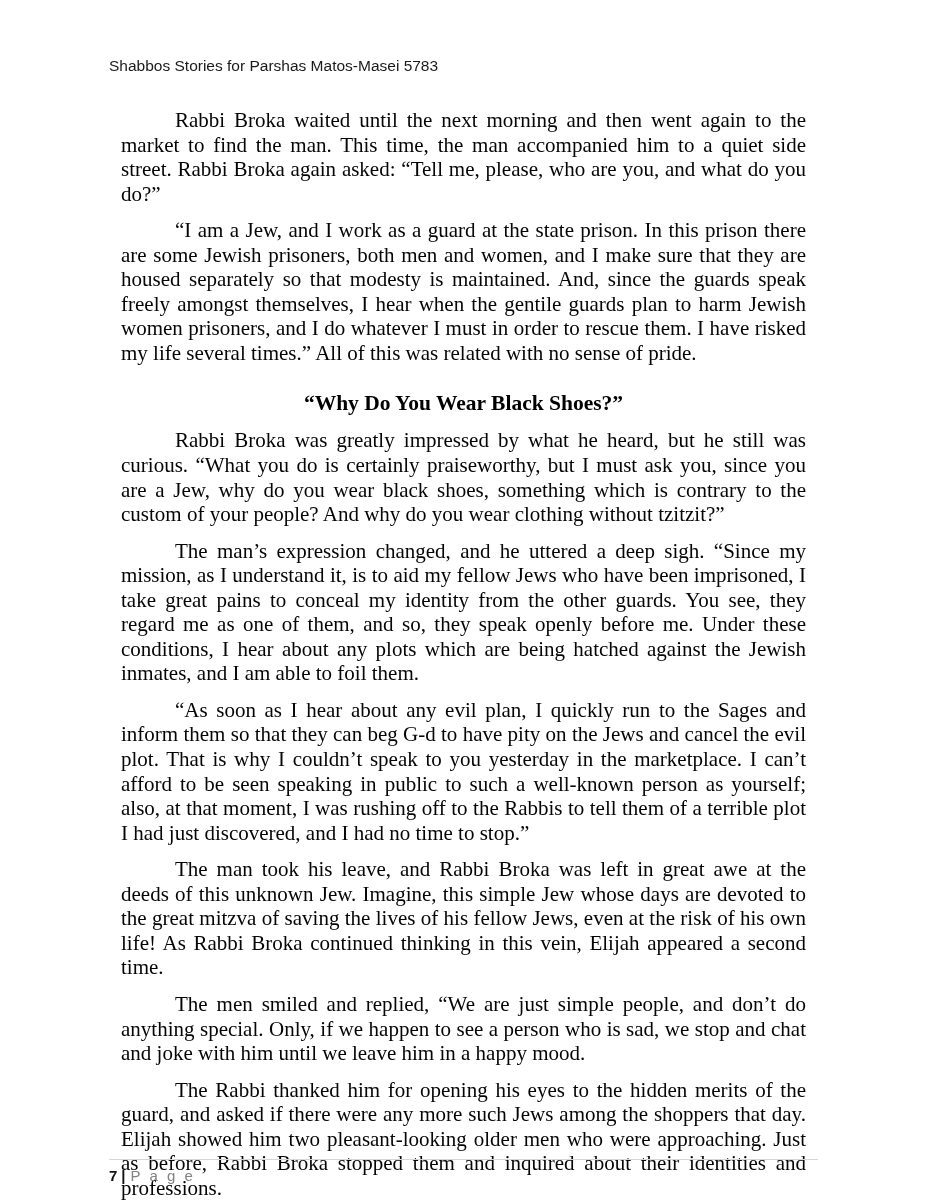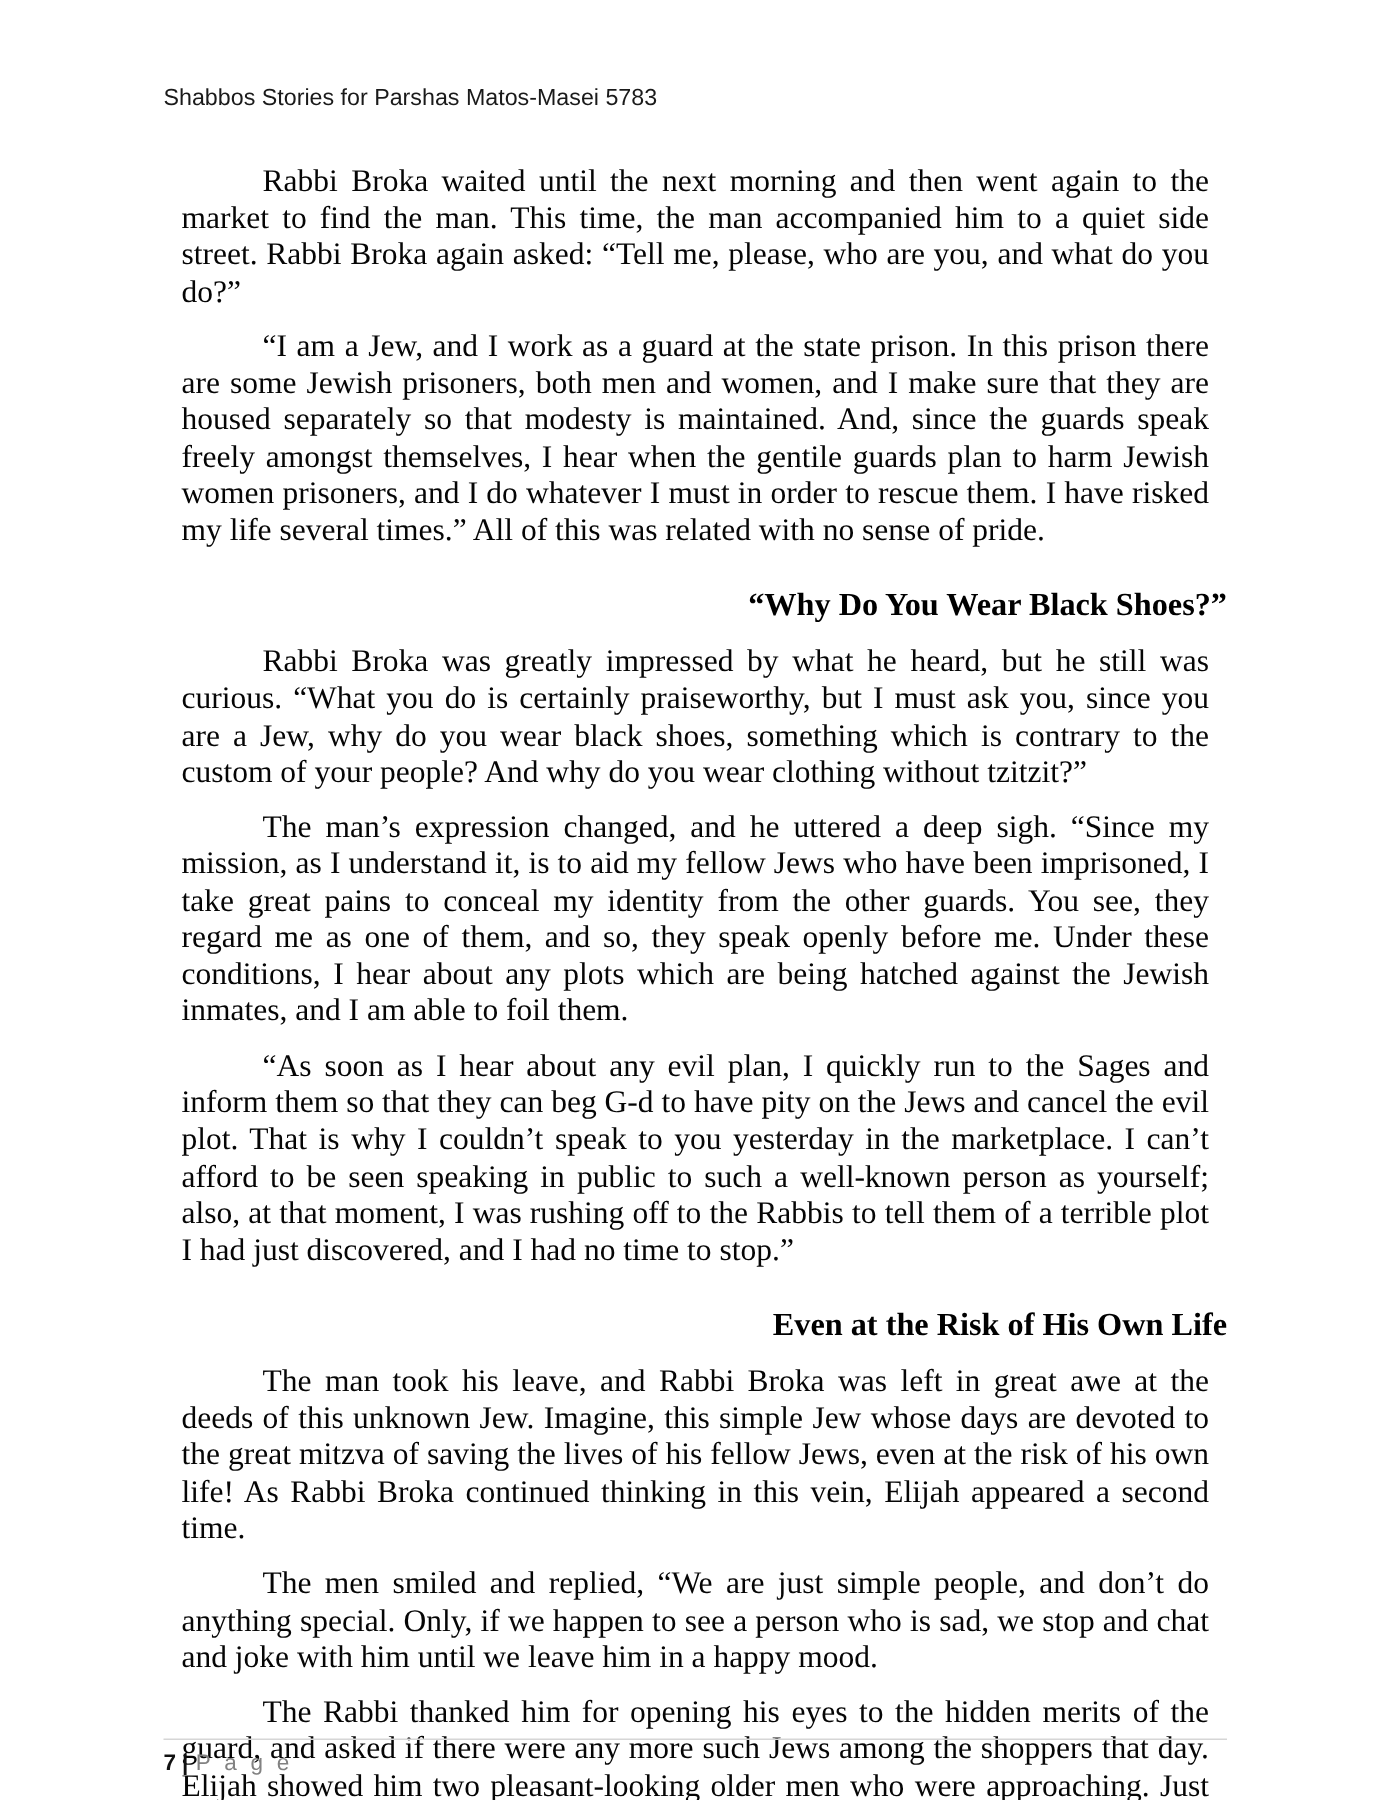--- a/index.html
+++ b/index.html
@@ -34,21 +34,21 @@
     font-size: 21px;
     line-height: 24.55px;
     text-align: justify;
     text-indent: 54px;
   }
   .doc-body h2.heading {
     margin: 26px 0 0 0;
     font-size: 21.5px;
     line-height: 25px;
     font-weight: bold;
-    text-align: right;
+    text-align: center;
     color: #000000;
   }
   .doc-footer {
     position: absolute;
     left: 109px;
     top: 1159px;
     width: 709px;
     border-top: 1.5px solid #d6d6d6;
     padding-top: 7px;
     font-family: "Liberation Sans", "DejaVu Sans", sans-serif;
@@ -77,21 +77,20 @@
 
   <div class="doc-header">Shabbos Stories for Parshas Matos-Masei 5783</div>
 
   <div class="doc-body" id="doc-body">
       <p class="paragraph">Rabbi Broka waited until the next morning and then went again to the market to find the man. This time, the man accompanied him to a quiet side street. Rabbi Broka again asked: “Tell me, please, who are you, and what do you do?”</p>
       <p class="paragraph">“I am a Jew, and I work as a guard at the state prison. In this prison there are some Jewish prisoners, both men and women, and I make sure that they are housed separately so that modesty is maintained. And, since the guards speak freely amongst themselves, I hear when the gentile guards plan to harm Jewish women prisoners, and I do whatever I must in order to rescue them. I have risked my life several times.” All of this was related with no sense of pride.</p>
       <h2 class="heading">“Why Do You Wear Black Shoes?”</h2>
       <p class="paragraph">Rabbi Broka was greatly impressed by what he heard, but he still was curious. “What you do is certainly praiseworthy, but I must ask you, since you are a Jew, why do you wear black shoes, something which is contrary to the custom of your people? And why do you wear clothing without tzitzit?”</p>
       <p class="paragraph">The man’s expression changed, and he uttered a deep sigh. “Since my mission, as I understand it, is to aid my fellow Jews who have been imprisoned, I take great pains to conceal my identity from the other guards. You see, they regard me as one of them, and so, they speak openly before me. Under these conditions, I hear about any plots which are being hatched against the Jewish inmates, and I am able to foil them.</p>
       <p class="paragraph">“As soon as I hear about any evil plan, I quickly run to the Sages and inform them so that they can beg G-d to have pity on the Jews and cancel the evil plot. That is why I couldn’t speak to you yesterday in the marketplace. I can’t afford to be seen speaking in public to such a well-known person as yourself; also, at that moment, I was rushing off to the Rabbis to tell them of a terrible plot I had just discovered, and I had no time to stop.”</p>
-      <h2 class="heading">Even at the Risk of His Own Life</h2>
       <p class="paragraph">The man took his leave, and Rabbi Broka was left in great awe at the deeds of this unknown Jew. Imagine, this simple Jew whose days are devoted to the great mitzva of saving the lives of his fellow Jews, even at the risk of his own life! As Rabbi Broka continued thinking in this vein, Elijah appeared a second time.</p>
       <p class="paragraph">The men smiled and replied, “We are just simple people, and don’t do anything special. Only, if we happen to see a person who is sad, we stop and chat and joke with him until we leave him in a happy mood.</p>
       <p class="paragraph">The Rabbi thanked him for opening his eyes to the hidden merits of the guard, and asked if there were any more such Jews among the shoppers that day. Elijah showed him two pleasant-looking older men who were approaching. Just as before, Rabbi Broka stopped them and inquired about their identities and professions.</p>
     </div>
 
   <div class="doc-footer">
     <span class="pg-num">7</span><span class="pg-sep">|</span><span class="pg-label">P a g e</span>
   </div>
 
 </div>

